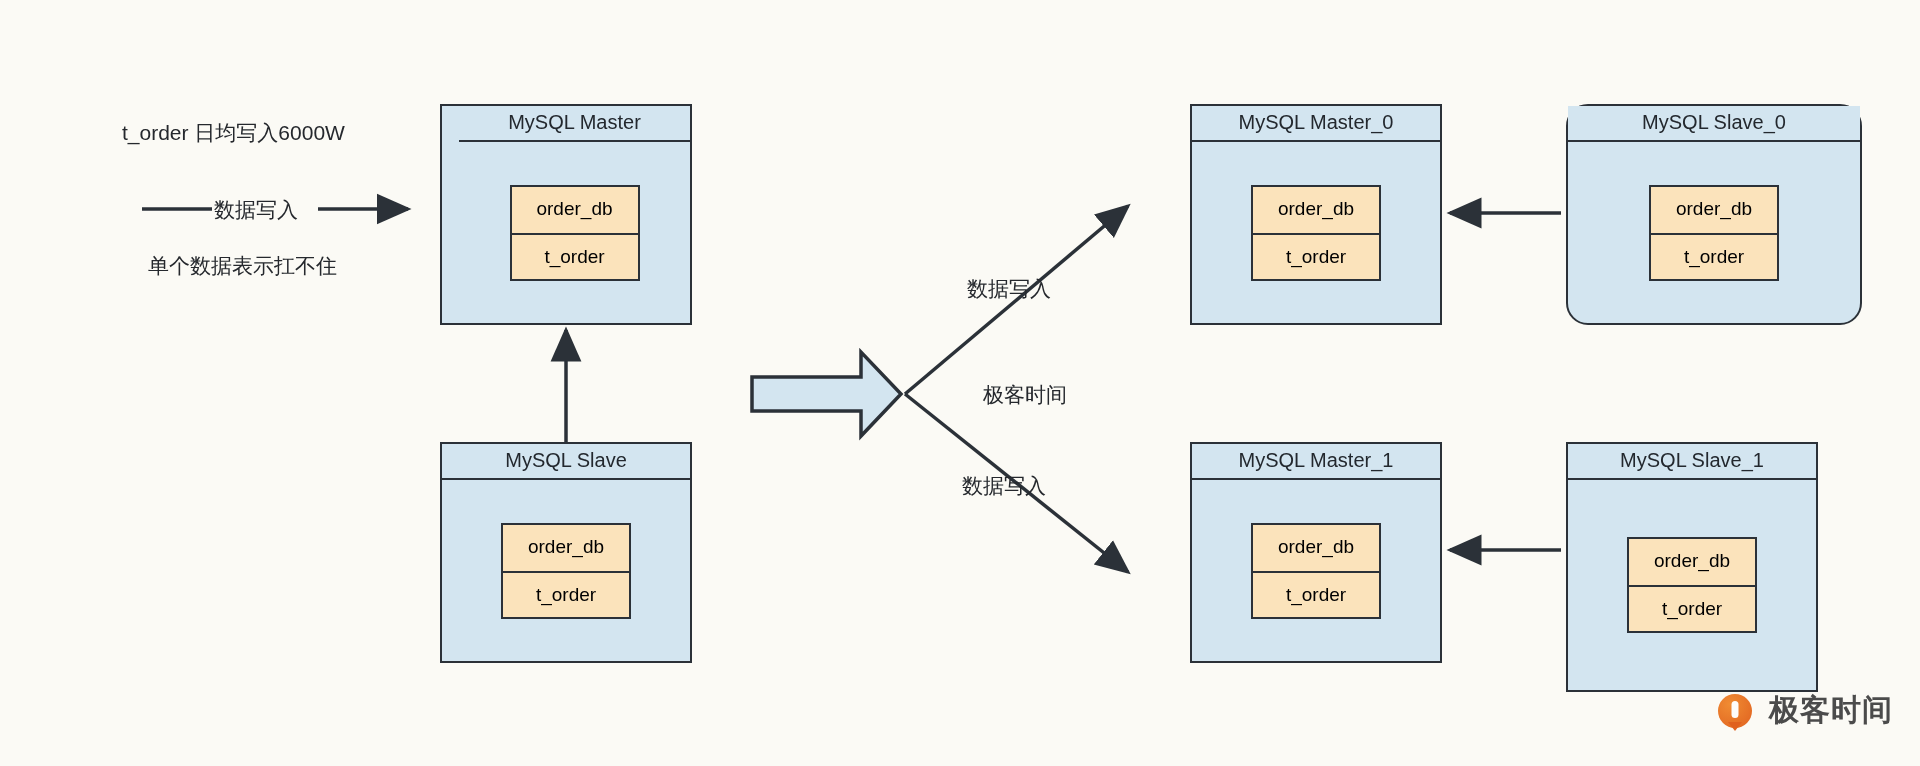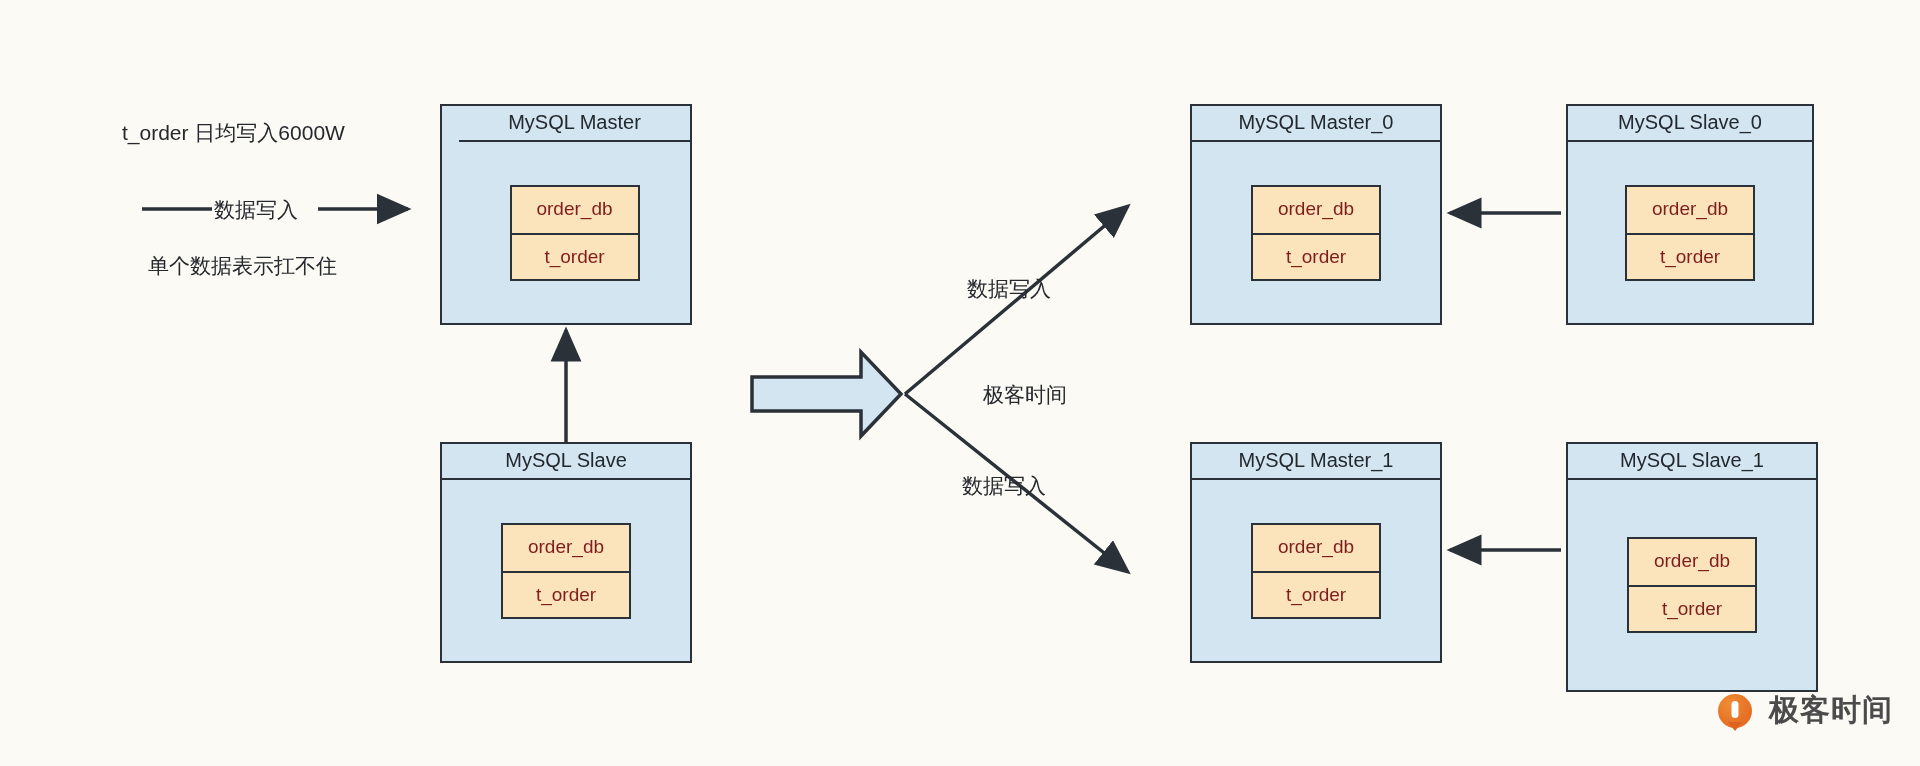--- a/index.html
+++ b/index.html
@@ -60,21 +60,21 @@
     border: 2.5px solid #2b3138;
     background: #fbe3bb;
     width: 130px;
   }
   .schema-row {
     box-sizing: border-box;
     height: 46px;
     line-height: 43px;
     text-align: center;
     font-size: 19px;
-    color: #7f1d1d;
+    color: #000000;
     background: #fbe3bb;
     white-space: nowrap;
   }
   .schema-row.divider {
     border-top: 2.5px solid #2b3138;
   }
 
   
   .caption {
     position: absolute;
@@ -209,21 +209,21 @@
   <div class="db-node" style="left:1190px; top:104px; width:252px; height:221px;">
     <div class="node-title">MySQL Master_0</div>
     <div class="node-body">
       <div class="schema-box">
         <div class="schema-row">order_db</div>
         <div class="schema-row divider">t_order</div>
       </div>
     </div>
   </div>
 
-  <div class="db-node" style="left:1566px; top:104px; width:248px; height:221px;">
+  <div class="db-node" style="left:1566px; top:104px; width:296px; height:221px;border-radius:22px;">
     <div class="node-title">MySQL Slave_0</div>
     <div class="node-body">
       <div class="schema-box">
         <div class="schema-row">order_db</div>
         <div class="schema-row divider">t_order</div>
       </div>
     </div>
   </div>
 
   <div class="db-node" style="left:1190px; top:442px; width:252px; height:221px;">

